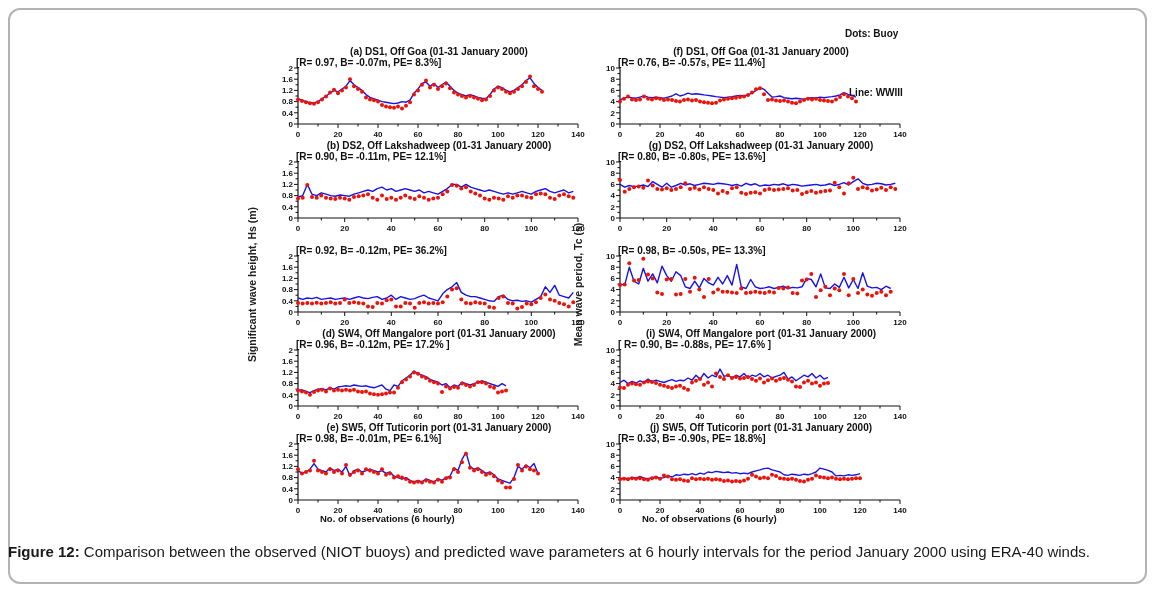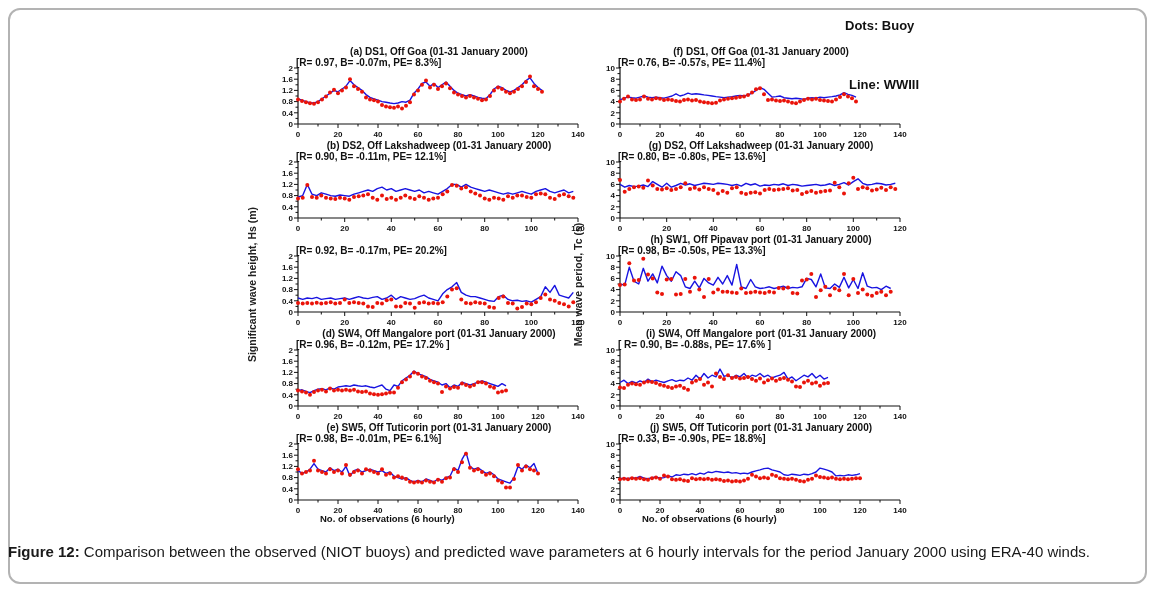--- a/index.html
+++ b/index.html
@@ -1,18 +1,18 @@
 <!DOCTYPE html>
 <html><head>
 <meta charset="utf-8">
 <style>
   html,body{margin:0;padding:0;background:#ffffff;}
   body{width:1155px;height:591px;position:relative;font-family:"Liberation Sans","DejaVu Sans",sans-serif;overflow:hidden;}
   .figure-box{position:absolute;left:8px;top:8px;width:1135px;height:572px;border:2px solid #b3b3b3;border-radius:12px;background:#fff;}
-  .legend{position:absolute;left:845px;top:20px;font-size:13px;font-weight:bold;color:#111;line-height:11px;}
+  .legend{position:absolute;left:845px;top:28px;font-size:10px;font-weight:bold;color:#111;line-height:11px;}
   .legend .l2{padding-left:4px;margin-top:48px;}
   .col{position:absolute;top:46px;width:330px;}
   .col-left{left:262px;}
   .col-right{left:584px;}
   .subplot{position:relative;width:330px;height:94px;}
   .sp-title{position:absolute;top:0;left:34px;width:286px;text-align:center;font-size:10px;font-weight:bold;color:#111;white-space:nowrap;}
   .sp-stats{position:absolute;top:10.5px;left:34px;width:286px;text-align:left;font-size:10px;font-weight:bold;color:#111;white-space:nowrap;}
   svg.plot{position:absolute;top:20px;left:0;}
   .tick{font-size:8px;font-weight:bold;fill:#111;font-family:"Liberation Sans","DejaVu Sans",sans-serif;}
   .ylabel{position:absolute;width:200px;height:13px;font-size:10.5px;font-weight:bold;color:#222;text-align:center;white-space:nowrap;transform:rotate(-90deg);}
@@ -249,21 +249,21 @@
         <circle cx="283.3" cy="34.2" r="2" fill="#ea1309"></circle>
         <circle cx="288.0" cy="37.8" r="2" fill="#ea1309"></circle>
         <circle cx="292.7" cy="39.0" r="2" fill="#ea1309"></circle>
         <circle cx="297.3" cy="35.6" r="2" fill="#ea1309"></circle>
         <circle cx="302.0" cy="34.2" r="2" fill="#ea1309"></circle>
         <circle cx="306.7" cy="36.2" r="2" fill="#ea1309"></circle>
         <circle cx="311.3" cy="37.8" r="2" fill="#ea1309"></circle>
       </svg>
   </div>
   <div class="subplot">
-    <div class="sp-stats">[R= 0.92, B= -0.17m, PE= 20.2%]</div>
+    <div class="sp-stats">[R= 0.92, B= -0.12m, PE= 36.2%]</div>
     <svg class="plot" width="330" height="74" viewBox="0 0 330 74">
         <line x1="36" y1="2" x2="36" y2="58" stroke="#111111" stroke-width="1.2"></line>
         <line x1="36" y1="58" x2="316" y2="58" stroke="#111111" stroke-width="1.2"></line>
         <line x1="32" y1="58.0" x2="36" y2="58.0" stroke="#111111" stroke-width="1"></line>
         <text x="31" y="60.8" text-anchor="end" class="tick">0</text>
         <line x1="33.5" y1="52.4" x2="36" y2="52.4" stroke="#111111" stroke-width="1"></line>
         <line x1="32" y1="46.8" x2="36" y2="46.8" stroke="#111111" stroke-width="1"></line>
         <text x="31" y="49.6" text-anchor="end" class="tick">0.4</text>
         <line x1="33.5" y1="41.2" x2="36" y2="41.2" stroke="#111111" stroke-width="1"></line>
         <line x1="32" y1="35.6" x2="36" y2="35.6" stroke="#111111" stroke-width="1"></line>
@@ -784,21 +784,20 @@
         <circle cx="283.3" cy="28.3" r="2" fill="#ea1309"></circle>
         <circle cx="288.0" cy="30.6" r="2" fill="#ea1309"></circle>
         <circle cx="292.7" cy="29.4" r="2" fill="#ea1309"></circle>
         <circle cx="297.3" cy="27.8" r="2" fill="#ea1309"></circle>
         <circle cx="302.0" cy="30.0" r="2" fill="#ea1309"></circle>
         <circle cx="306.7" cy="27.2" r="2" fill="#ea1309"></circle>
         <circle cx="311.3" cy="28.9" r="2" fill="#ea1309"></circle>
       </svg>
   </div>
   <div class="subplot">
-    <div class="sp-title">(h) SW1, Off Pipavav port (01-31 January 2000)</div>
     <div class="sp-stats">[R= 0.98, B= -0.50s, PE= 13.3%]</div>
     <svg class="plot" width="330" height="74" viewBox="0 0 330 74">
         <line x1="36" y1="2" x2="36" y2="58" stroke="#111111" stroke-width="1.2"></line>
         <line x1="36" y1="58" x2="316" y2="58" stroke="#111111" stroke-width="1.2"></line>
         <line x1="32" y1="58.0" x2="36" y2="58.0" stroke="#111111" stroke-width="1"></line>
         <text x="31" y="60.8" text-anchor="end" class="tick">0</text>
         <line x1="33.5" y1="52.4" x2="36" y2="52.4" stroke="#111111" stroke-width="1"></line>
         <line x1="32" y1="46.8" x2="36" y2="46.8" stroke="#111111" stroke-width="1"></line>
         <text x="31" y="49.6" text-anchor="end" class="tick">2</text>
         <line x1="33.5" y1="41.2" x2="36" y2="41.2" stroke="#111111" stroke-width="1"></line>

